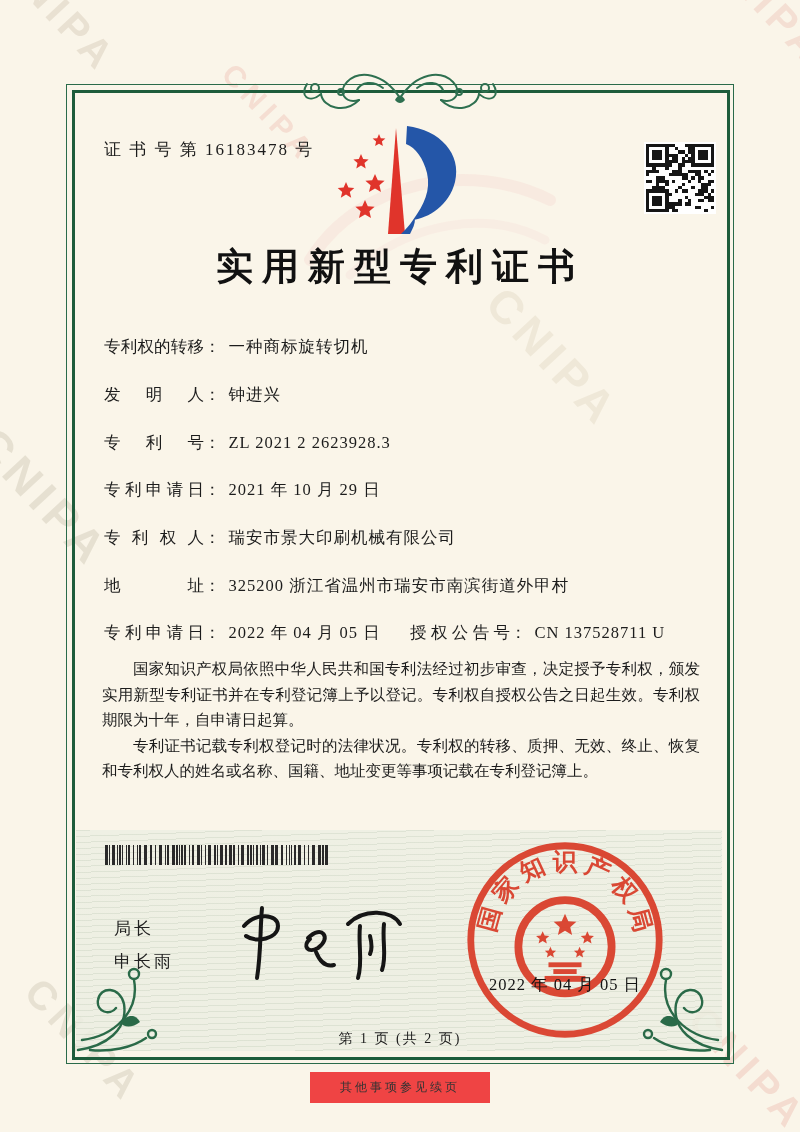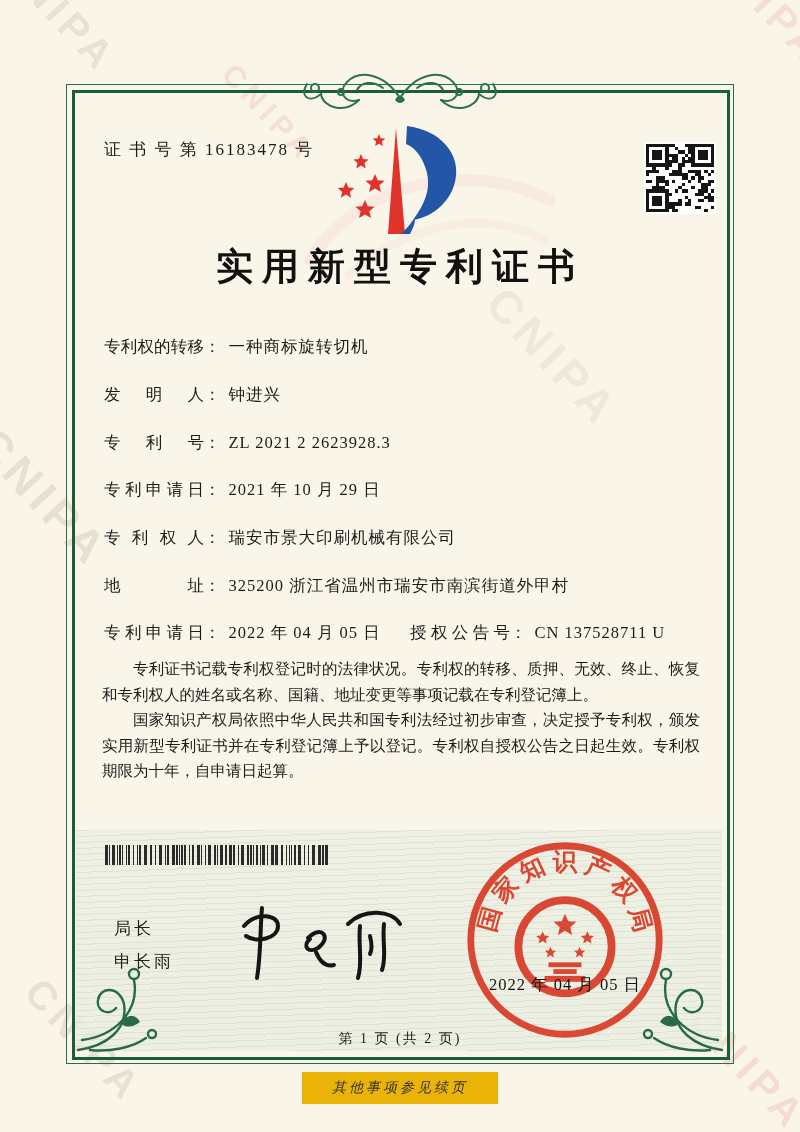--- a/index.html
+++ b/index.html
@@ -60,22 +60,22 @@
           font-family:"Liberation Sans","DejaVu Sans",sans-serif;color:#222;}
   .signature{left:232px;top:896px;}
   .seal{left:458px;top:838px;width:214px;height:204px;}
   .seal-date{left:458px;top:974px;width:214px;text-align:center;font-size:16.5px;
              letter-spacing:1px;color:#141414;}
   .page-info{left:0;top:1030px;width:800px;text-align:center;font-size:14px;letter-spacing:2px;}
   .cont-note-box{
     left:0;top:1072px;width:800px;text-align:center;
   }
   .cont-note-box span{
-    display:inline-block;background:#eab308;padding:7px 30px;
-    font-size:14px;letter-spacing:3px;color:#333;font-style:italic;
+    display:inline-block;background:#ef4444;padding:7px 30px;
+    font-size:12px;letter-spacing:3px;color:#333;
   }
   
   .orn{pointer-events:none;}
   .pink-swirl{opacity:.5;}
 </style>
 </head>
 <body>
 
 <span class="wm wm1">CNIPA</span>
 <span class="wm wm2">CNIPA</span>
@@ -408,22 +408,22 @@
   <span class="flabel">地址</span><span class="fcolon">：</span><span class="fvalue">325200 浙江省温州市瑞安市南滨街道外甲村</span>
 </div>
 <div class="frow" style="top:622px">
   <span class="flabel">专利申请日</span><span class="fcolon">：</span><span class="fvalue">2022 年 04 月 05 日</span>
 </div>
 <div class="frow second" style="top:622px">
   <span class="flabel">授权公告号</span><span class="fcolon">：</span><span class="fvalue">CN 137528711 U</span>
 </div>
 
 <div class="abs paras">
+  <p>国家知识产权局依照中华人民共和国专利法经过初步审查，决定授予专利权，颁发实用新型专利证书并在专利登记簿上予以登记。专利权自授权公告之日起生效。专利权期限为十年，自申请日起算。</p>
   <p>专利证书记载专利权登记时的法律状况。专利权的转移、质押、无效、终止、恢复和专利权人的姓名或名称、国籍、地址变更等事项记载在专利登记簿上。</p>
-  <p>国家知识产权局依照中华人民共和国专利法经过初步审查，决定授予专利权，颁发实用新型专利证书并在专利登记簿上予以登记。专利权自授权公告之日起生效。专利权期限为十年，自申请日起算。</p>
 </div>
 
 <div class="abs barcode">
     <i class="b" style="width: 3px;"></i>
     <i style="width: 1px;"></i>
     <i class="b" style="width: 1px;"></i>
     <i style="width: 2px;"></i>
     <i class="b" style="width: 3px;"></i>
     <i style="width: 2px;"></i>
     <i class="b" style="width: 1px;"></i>

